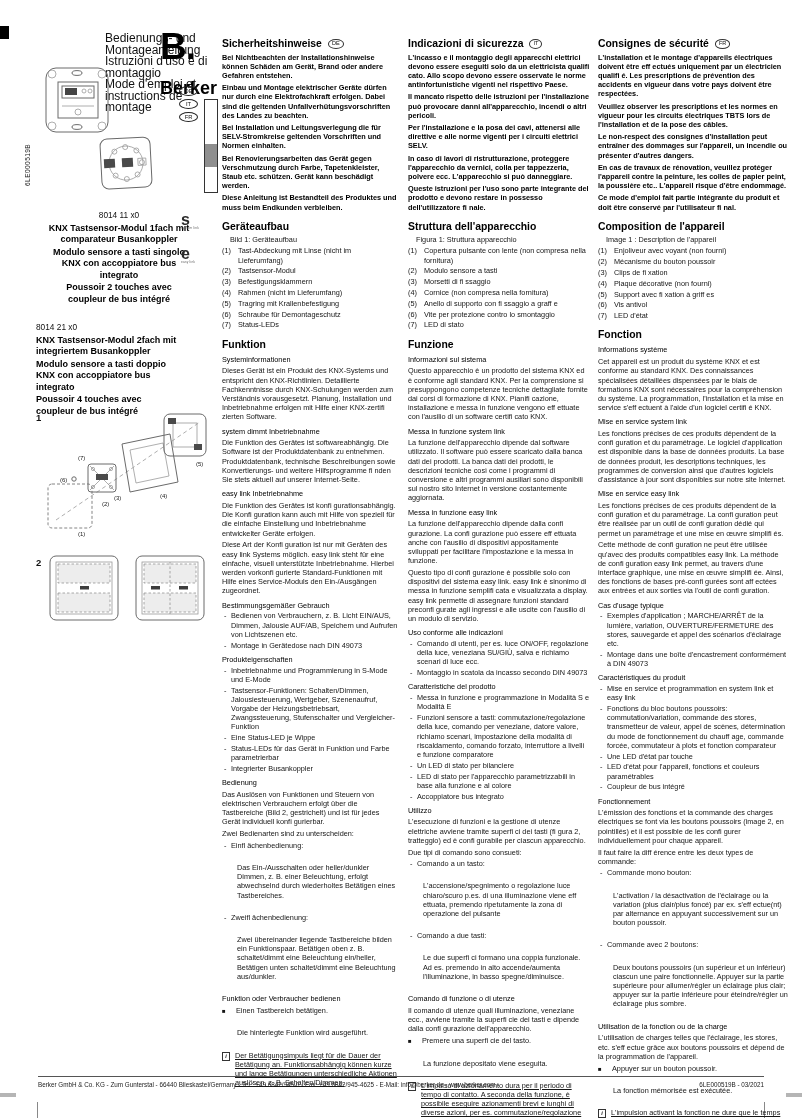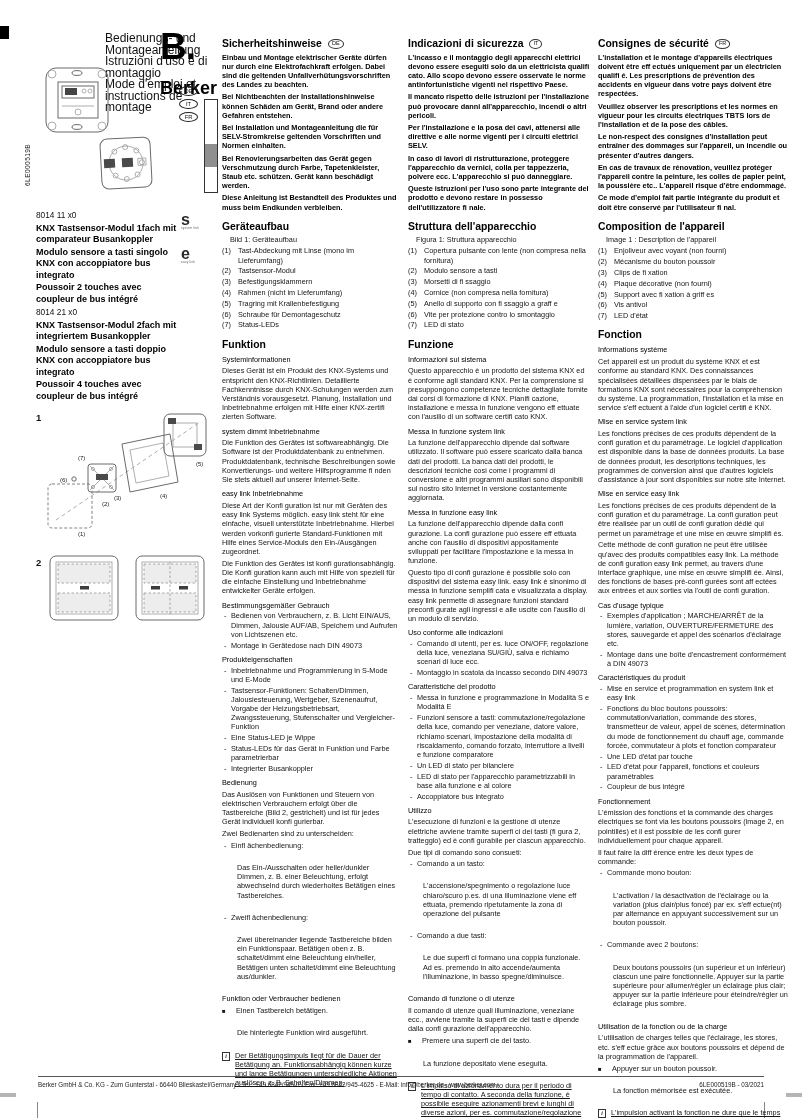--- a/index.html
+++ b/index.html
@@ -18,22 +18,22 @@
   .badge-col{left:179px;top:86px;}
   .oval{display:block;width:17px;height:8px;border:1px solid #222;border-radius:50%;
         font-size:5.8px;line-height:8px;text-align:center;color:#111;margin:0 0 3px 0;}
   .regbar{left:204px;top:99px;width:12px;height:92px;border:1px solid #333;background:#fff;}
   .regbar .fill{position:absolute;left:0;top:44px;width:100%;height:23px;background:#8f8f8f;}
 
   
   .product{width:142px;font-size:9px;line-height:11.5px;}
   .product .code{font-size:8.3px;font-weight:400;margin-bottom:1px;}
   .product .pname{font-weight:700;margin:0 0 1px 0;color:#000;}
-  #product1{left:36px;top:210px;}
-  #product2{left:36px;top:307px;}
+  #product1{left:48px;top:210px;text-align:center;}
+  #product2{left:36px;top:322px;}
   .syslogo{left:181px;width:30px;text-align:left;color:#2b2b2b;}
   .syslogo .letter{font-size:16px;font-weight:900;line-height:13px;}
   .syslogo .cap{font-size:3.2px;color:#666;letter-spacing:.2px;}
   #slogo{top:213px;} #elogo{top:247px;}
 
   .figlabel{font-size:9.5px;font-weight:700;color:#111;}
 
   
   .col{font-size:7.3px;line-height:9.2px;color:#151515;}
   #col-de{left:222px;top:38px;width:176px;}
@@ -211,42 +211,42 @@
     <rect class="lt" x="94" y="8" width="56" height="52"></rect>
     <rect x="96" y="10" width="52" height="19" fill="#ededed" stroke="#888" stroke-width="0.7" stroke-dasharray="2.5 2"></rect>
     <rect x="96" y="39" width="52" height="19" fill="#ededed" stroke="#888" stroke-width="0.7" stroke-dasharray="2.5 2"></rect>
     <line x1="122" y1="8" x2="122" y2="60" stroke="#888" stroke-width="0.7" stroke-dasharray="2.5 2"></line>
     <rect x="103" y="32" width="9" height="3.5" fill="#3d3d3d"></rect>
     <rect x="131" y="32" width="9" height="3.5" fill="#3d3d3d"></rect>
   </svg>
 
   <div id="col-de" class="abs col">
       <div class="blk h1"><span>Sicherheitshinweise</span><span class="lang-badge">DE</span></div>
+      <div class="blk pb">Bei Nichtbeachten der Installationshinweise können Schäden am Gerät, Brand oder andere Gefahren entstehen.</div>
       <div class="blk pb">Einbau und Montage elektrischer Geräte dürfen nur durch eine Elektrofachkraft erfolgen. Dabei sind die geltenden Unfallverhütungsvorschriften des Landes zu beachten.</div>
-      <div class="blk pb">Bei Nichtbeachten der Installationshinweise können Schäden am Gerät, Brand oder andere Gefahren entstehen.</div>
-      <div class="blk pb">Bei Installation und Montageanleitung die für SELV-Stromkreise geltenden Vorschriften und Normen einhalten.</div>
+      <div class="blk pb">Bei Installation und Leitungsverlegung die für SELV-Stromkreise geltenden Vorschriften und Normen einhalten.</div>
       <div class="blk pb">Bei Renovierungsarbeiten das Gerät gegen Verschmutzung durch Farbe, Tapetenkleister, Staub etc. schützen. Gerät kann beschädigt werden.</div>
       <div class="blk pb">Diese Anleitung ist Bestandteil des Produktes und muss beim Endkunden verbleiben.</div>
       <div class="blk h1"><span>Geräteaufbau</span></div>
       <div class="blk cap">Bild 1: Geräteaufbau</div>
-      <div class="blk num"><span class="mk">(1)</span><span class="tx">Tast-Abdeckung mit Linse (mono im Lieferumfang)</span></div>
+      <div class="blk num"><span class="mk">(1)</span><span class="tx">Tast-Abdeckung mit Linse (nicht im Lieferumfang)</span></div>
       <div class="blk num"><span class="mk">(2)</span><span class="tx">Tastsensor-Modul</span></div>
       <div class="blk num"><span class="mk">(3)</span><span class="tx">Befestigungsklammern</span></div>
       <div class="blk num"><span class="mk">(4)</span><span class="tx">Rahmen (nicht im Lieferumfang)</span></div>
       <div class="blk num"><span class="mk">(5)</span><span class="tx">Tragring mit Krallenbefestigung</span></div>
       <div class="blk num"><span class="mk">(6)</span><span class="tx">Schraube für Demontageschutz</span></div>
       <div class="blk num"><span class="mk">(7)</span><span class="tx">Status-LEDs</span></div>
       <div class="blk h1"><span>Funktion</span></div>
       <div class="blk h2">Systeminformationen</div>
       <div class="blk p">Dieses Gerät ist ein Produkt des KNX-Systems und entspricht den KNX-Richtlinien. Detaillierte Fachkenntnisse durch KNX-Schulungen werden zum Verständnis vorausgesetzt. Planung, Installation und Inbetriebnahme erfolgen mit Hilfe einer KNX-zertifi zierten Software.</div>
       <div class="blk h2">system dimmt Inbetriebnahme</div>
       <div class="blk p">Die Funktion des Gerätes ist softwareabhängig. Die Software ist der Produktdatenbank zu entnehmen. Produktdatenbank, technische Beschreibungen sowie Konvertierungs- und weitere Hilfsprogramme fi nden Sie stets aktuell auf unserer Internet-Seite.</div>
       <div class="blk h2">easy link Inbetriebnahme</div>
+      <div class="blk p">Die Funktion des Gerätes ist konfi gurationsabhängig. Die Konfi guration kann auch mit Hilfe von speziell für die einfache Einstellung und Inbetriebnahme entwickelter Geräte erfolgen.</div>
       <div class="blk p">Diese Art der Konfi guration ist nur mit Geräten des easy link Systems möglich. easy link steht für eine einfache, visuell unterstützte Inbetriebnahme. Hierbei werden vorkonfi gurierte Standard-Funktionen mit Hilfe eines Service-Moduls den Ein-/Ausgängen zugeordnet.</div>
-      <div class="blk p">Die Funktion des Gerätes ist konfi gurationsabhängig. Die Konfi guration kann auch mit Hilfe von speziell für die einfache Einstellung und Inbetriebnahme entwickelter Geräte erfolgen.</div>
       <div class="blk h2">Bestimmungsgemäßer Gebrauch</div>
       <div class="blk b"><span class="mk">-</span><span class="tx">Bedienen von Verbrauchern, z. B. Licht EIN/AUS, Dimmen, Jalousie AUF/AB, Speichern und Aufrufen von Lichtszenen etc.</span></div>
       <div class="blk b"><span class="mk">-</span><span class="tx">Montage in Gerätedose nach DIN 49073</span></div>
       <div class="blk h2">Produkteigenschaften</div>
       <div class="blk b"><span class="mk">-</span><span class="tx">Inbetriebnahme und Programmierung in S-Mode und E-Mode</span></div>
       <div class="blk b"><span class="mk">-</span><span class="tx">Tastsensor-Funktionen: Schalten/Dimmen, Jalousiesteuerung, Wertgeber, Szenenaufruf, Vorgabe der Heizungsbetriebsart, Zwangssteuerung, Stufenschalter und Vergleicher-Funktion</span></div>
       <div class="blk b"><span class="mk">-</span><span class="tx">Eine Status-LED je Wippe</span></div>
       <div class="blk b"><span class="mk">-</span><span class="tx">Status-LEDs für das Gerät in Funktion und Farbe parametrierbar</span></div>
       <div class="blk b"><span class="mk">-</span><span class="tx">Integrierter Busankoppler</span></div>
       <div class="blk h2">Bedienung</div>

